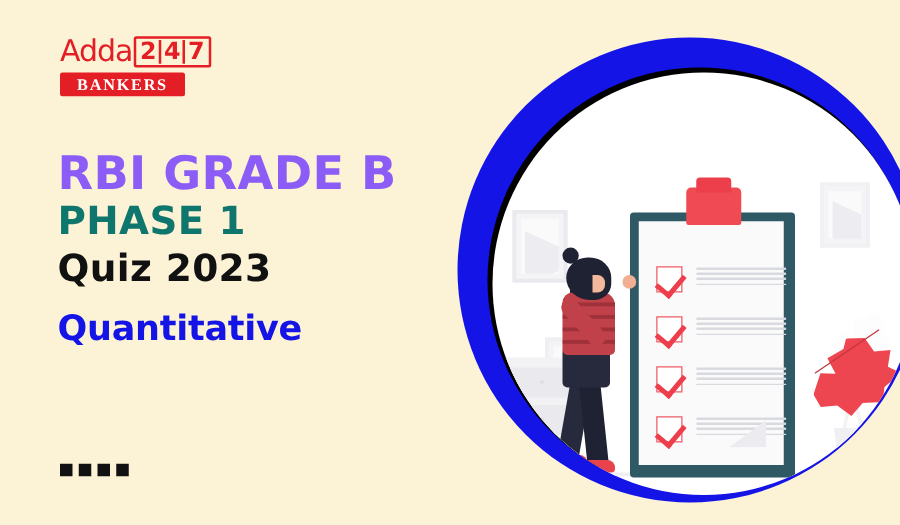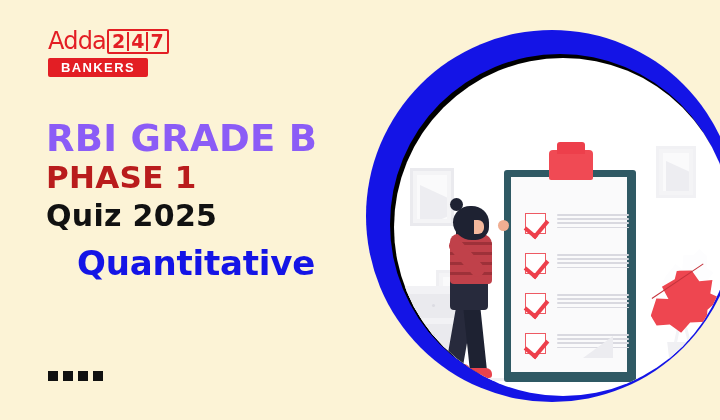--- a/index.html
+++ b/index.html
@@ -62,21 +62,21 @@
   }
   .logo-bankers {
     margin-top: 4px;
     background: #E31E24;
     border-radius: 2px;
     text-align: center;
     width: 100px;
     height: 19px;
   }
   .logo-bankers span {
-    font-family: Liberation Sans, sans-serif;
+    font-family: Liberation Serif, serif;
     font-weight: bold;
     font-size: 13px;
     line-height: 19px;
     color: #ffffff;
     letter-spacing: 1.4px;
   }
 
   
   .headings {
     position: absolute;
@@ -91,41 +91,40 @@
     line-height: 41px;
     color: #8b5cf6;
     letter-spacing: 0.3px;
     white-space: nowrap;
   }
   .h-phase {
     font-family: "DejaVu Sans", sans-serif;
     font-weight: bold;
     font-size: 31px;
     line-height: 36px;
-    color: #b91c1c;
+    color: #0f766e;
     letter-spacing: 0.3px;
   }
   .h-quiz {
     font-family: "DejaVu Sans", sans-serif;
     font-weight: bold;
     font-size: 30px;
     line-height: 38px;
     color: #111111;
     letter-spacing: 0.3px;
     margin-top: 2px;
   }
   .h-subject {
     font-family: "DejaVu Sans", sans-serif;
     font-weight: bold;
-    font-size: 34px;
+    font-size: 28px;
     line-height: 40px;
     color: #1414E6;
     letter-spacing: -0.2px;
     margin-top: 8px;
-    text-align: center;
   }
   .dots {
     position: absolute;
     left: 48px;
     top: 371px;
     display: flex;
     gap: 5px;
   }
   .dots i {
     display: block;
@@ -477,21 +476,21 @@
       </span>
     </div>
     <div class="logo-bankers">
       <span>BANKERS</span>
     </div>
   </div>
 
   <div class="headings">
     <div class="h-exam">RBI GRADE B</div>
     <div class="h-phase">PHASE 1</div>
-    <div class="h-quiz">Quiz 2025</div>
+    <div class="h-quiz">Quiz 2023</div>
     <div class="h-subject">Quantitative</div>
   </div>
 
   <div class="dots">
     <i></i>
     <i></i>
     <i></i>
     <i></i>
   </div>
 

